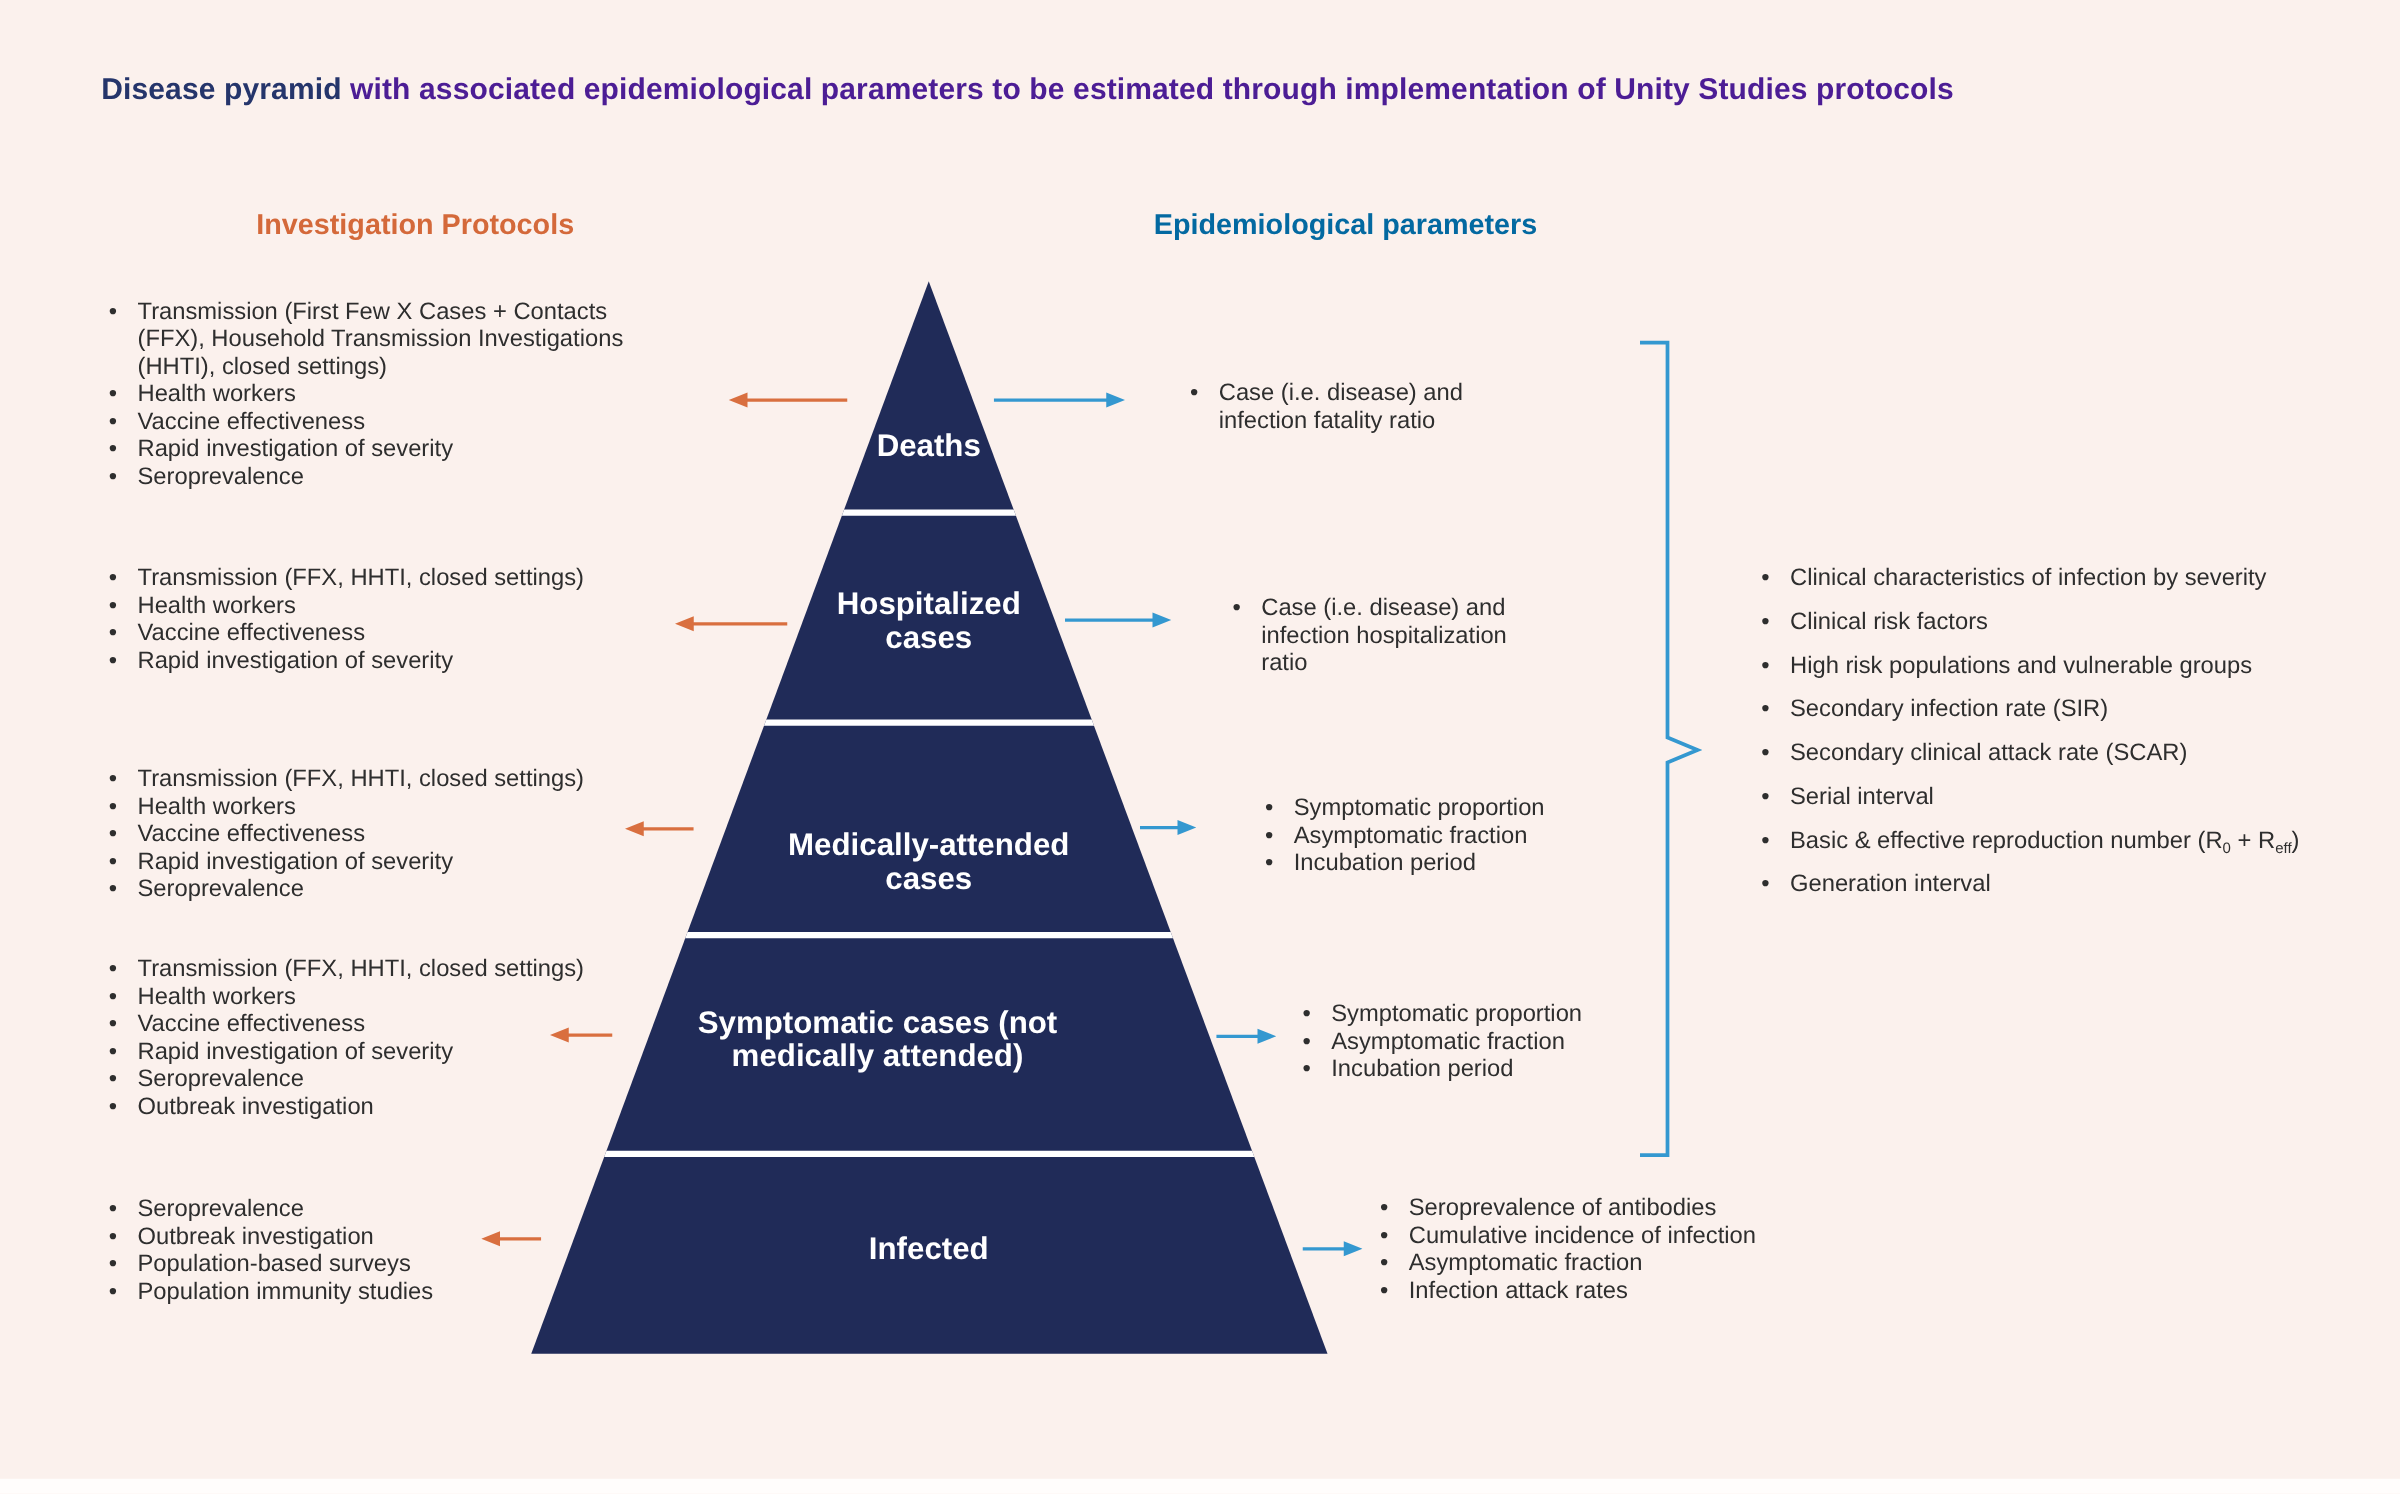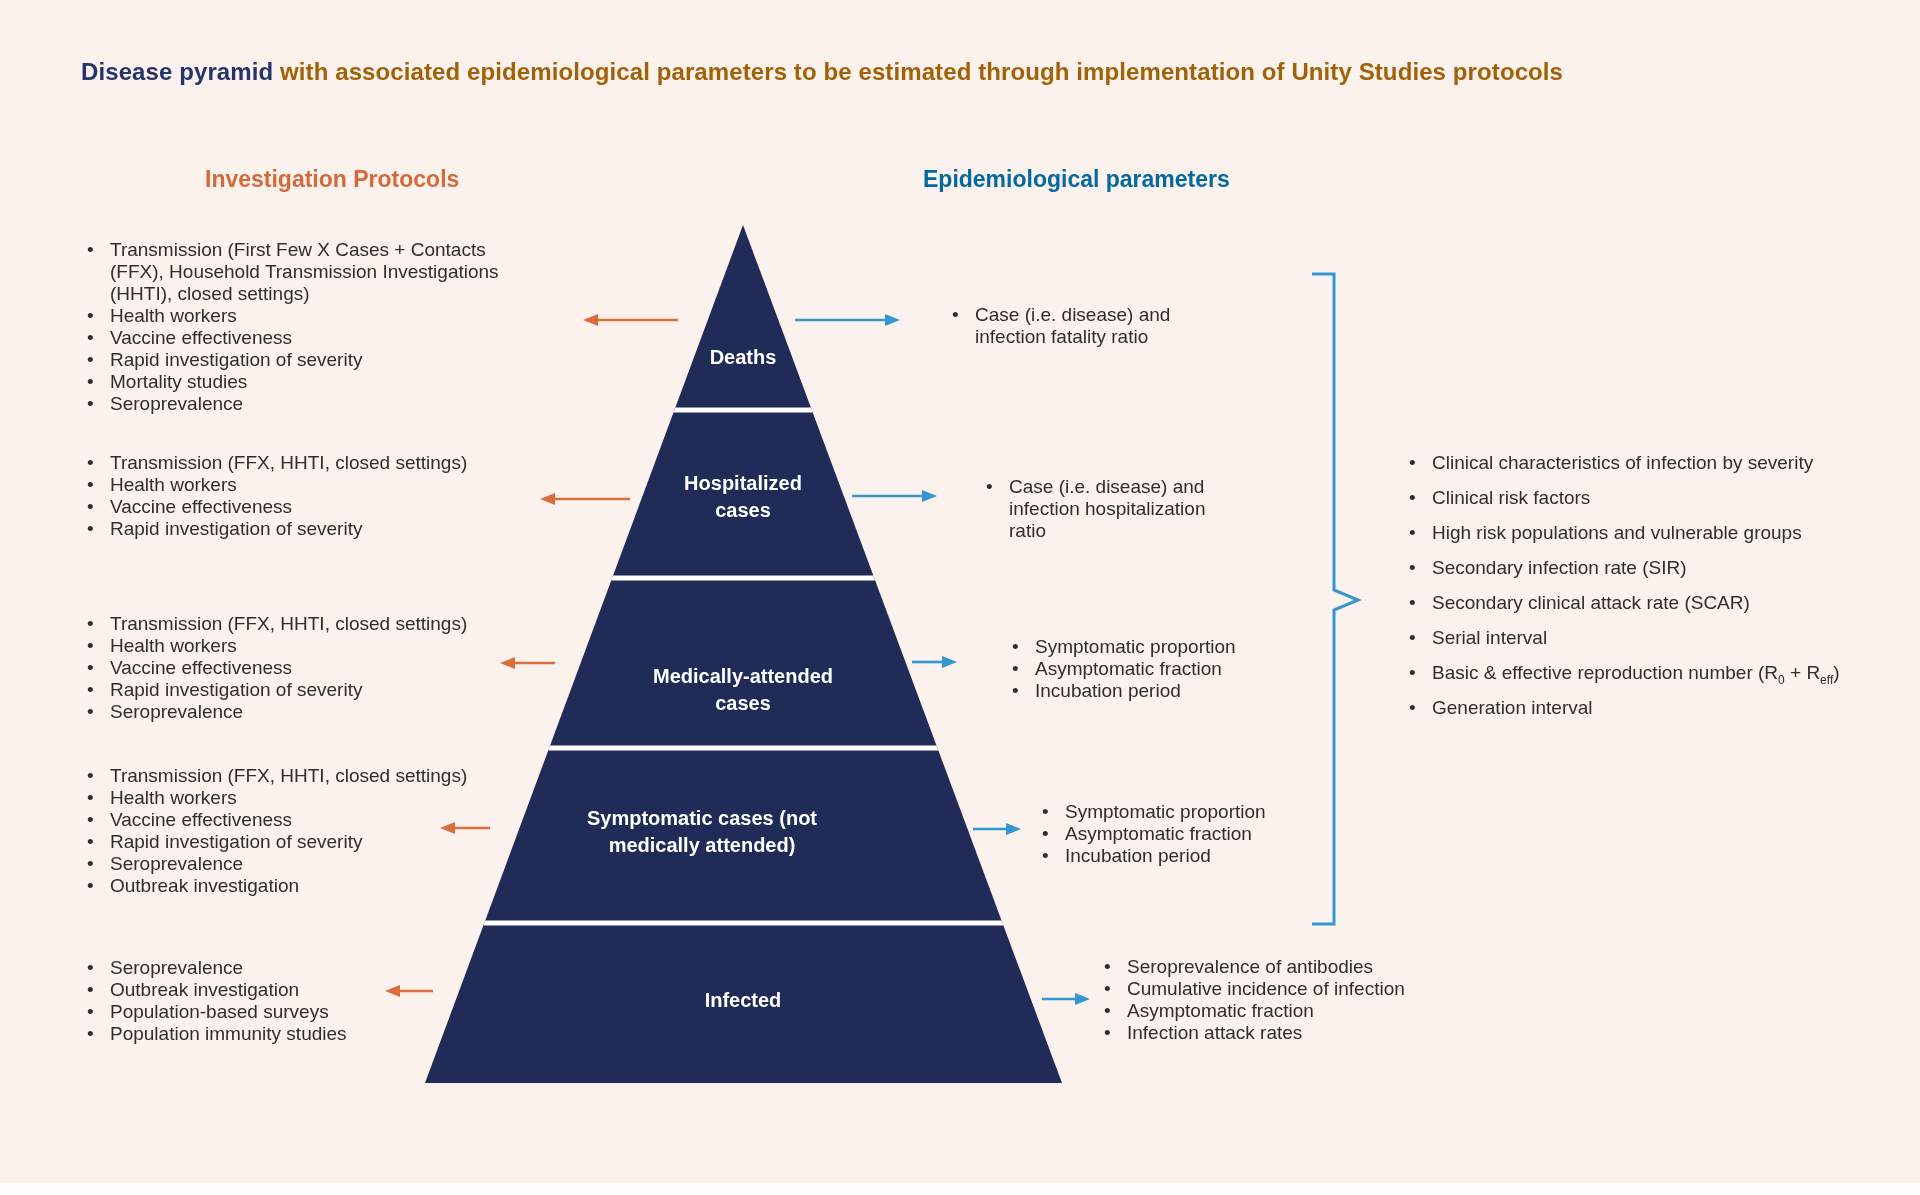--- a/index.html
+++ b/index.html
@@ -5,31 +5,31 @@
   html,body{margin:0;padding:0;}
   .canvas{
     position:relative;width:1920px;height:1195px;overflow:hidden;
     background:#fbf1ed;
     font-family:"Liberation Sans","DejaVu Sans",sans-serif;
     color:#333333;
   }
   .bottom-strip{position:absolute;left:0;bottom:0;width:1920px;height:12px;background:#fffdfc;}
   .title{position:absolute;left:81px;top:58px;font-size:24px;font-weight:bold;white-space:nowrap;letter-spacing:0.1px;}
   .title .hl{color:#25356b;}
-  .title .rest{color:#a16207;}
+  .title .rest{color:#4c1d95;}
   .col-header{position:absolute;top:166px;font-size:23px;font-weight:bold;white-space:nowrap;text-align:center;}
   .col-header.left{left:205px;color:#d4693a;}
   .col-header.right{left:923px;color:#0369a1;}
   ul.bullets{position:absolute;margin:0;padding:0;list-style:none;font-size:19px;line-height:22px;color:#2e2e2e;}
   ul.bullets li{position:relative;padding-left:27px;}
   ul.bullets li::before{content:"\2022";position:absolute;left:4px;top:0;color:#2e2e2e;}
   ul.bullets.spaced li{margin-bottom:13px;}
   .pyr-label{
     position:absolute;transform:translate(-50%,-50%);
-    color:#ffffff;font-size:20px;font-weight:bold;line-height:27px;text-align:center;
+    color:#ffffff;font-size:25px;font-weight:bold;line-height:27px;text-align:center;
   }
   .arrow{position:absolute;}
   .pyramid-svg{position:absolute;left:0;top:0;}
   .bracket-svg{position:absolute;left:1300px;top:268px;}
   sub.small{font-size:12px;line-height:0;}
 </style>
 </head>
 <body>
 
 <div class="canvas">
@@ -60,21 +60,20 @@
   <div class="pyr-label" style="left:743px;top:497px;width:170px;">Hospitalized cases</div>
   <div class="pyr-label" style="left:743px;top:690px;width:240px;">Medically-attended cases</div>
   <div class="pyr-label" style="left:702px;top:832px;width:300px;">Symptomatic cases (not medically attended)</div>
   <div class="pyr-label" style="left:743px;top:1000px;width:200px;">Infected</div>
 
   <ul class="bullets" style="left:83px;top:239px;width:450px;">
     <li>Transmission (First Few X Cases + Contacts (FFX), Household Transmission Investigations (HHTI), closed settings)</li>
     <li>Health workers</li>
     <li>Vaccine effectiveness</li>
     <li>Rapid investigation of severity</li>
-    <li>Mortality studies</li>
     <li>Seroprevalence</li>
   </ul>
   <ul class="bullets" style="left:83px;top:452px;width:450px;">
     <li>Transmission (FFX, HHTI, closed settings)</li>
     <li>Health workers</li>
     <li>Vaccine effectiveness</li>
     <li>Rapid investigation of severity</li>
   </ul>
   <ul class="bullets" style="left:83px;top:613px;width:450px;">
     <li>Transmission (FFX, HHTI, closed settings)</li>

